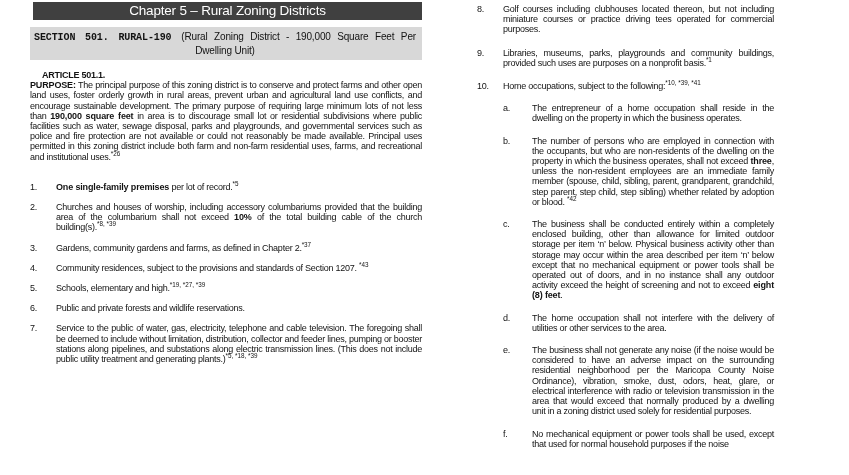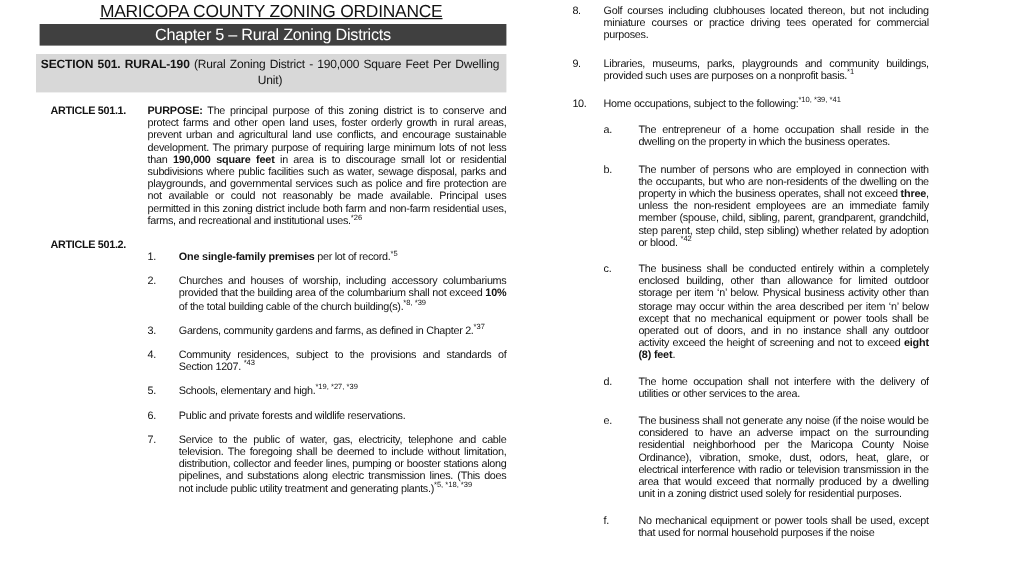--- a/index.html
+++ b/index.html
@@ -38,23 +38,23 @@
   .section-bar {
     background: #d8d8d8;
     margin-top: 7px;
     font-size: 10px;
     line-height: 13px;
     letter-spacing: -0.15px;
     padding: 3px 6px 3px 4px;
     text-align: justify;
     text-align-last: center;
   }
-  .section-bar b { letter-spacing: -0.1px; }
+  .section-bar b { letter-spacing: -0.1px; font-family: Liberation Mono, monospace; }
 
-  .article { display: flex; margin-top: 10px; }
+  .article { display: flex; margin-top: 10px; flex-direction: column; }
   .article-label {
     flex: none;
     width: 93px;
     padding-left: 12px;
     font-weight: bold;
     font-size: 9px;
     letter-spacing: -0.25px;
     line-height: 10.2px;
   }
   .article-body { flex: 1; min-width: 0; }
@@ -88,37 +88,35 @@
     vertical-align: super;
   }
 </style>
 </head>
 <body>
 
 <div class="page">
 
   <div class="col-left">
 
-    <div class="doc-title">MARICOPA COUNTY ZONING ORDINANCE</div>
 
     <div class="chapter-bar">
       <span>Chapter 5 – Rural Zoning Districts</span>
     </div>
 
     <div class="section-bar"><b>SECTION 501.  RURAL-190 </b><span>(Rural Zoning District - 190,000 Square Feet Per Dwelling Unit)</span></div>
 
     <div class="article">
       <div class="article-label">ARTICLE 501.1.</div>
       <div class="article-body">
         <p class="just"><b>PURPOSE:</b><span> The principal purpose of this zoning district is to conserve and protect farms and other open land uses, foster orderly growth in rural areas, prevent urban and agricultural land use conflicts, and encourage sustainable development. The primary purpose of requiring large minimum lots of not less than </span><b>190,000 square feet</b><span> in area is to discourage small lot or residential subdivisions where public facilities such as water, sewage disposal, parks and playgrounds, and governmental services such as police and fire protection are not available or could not reasonably be made available. Principal uses permitted in this zoning district include both farm and non-farm residential uses, farms, and recreational and institutional uses.</span><sup>*26</sup></p>
       </div>
     </div>
 
     <div class="article">
-      <div class="article-label">ARTICLE 501.2.</div>
       <div class="article-body">
 
         <div class="li">
           <span class="num">1.</span>
           <p class="just txt"><b>One single-family premises</b><span> per lot of record.</span><sup>*5</sup></p>
         </div>
         <div class="li">
           <span class="num">2.</span>
           <p class="just txt"><span>Churches and houses of worship, including accessory columbariums provided that the building area of the columbarium shall not exceed </span><b>10%</b><span> of the total building cable of the church building(s).</span><sup>*8, *39</sup></p>
         </div>

